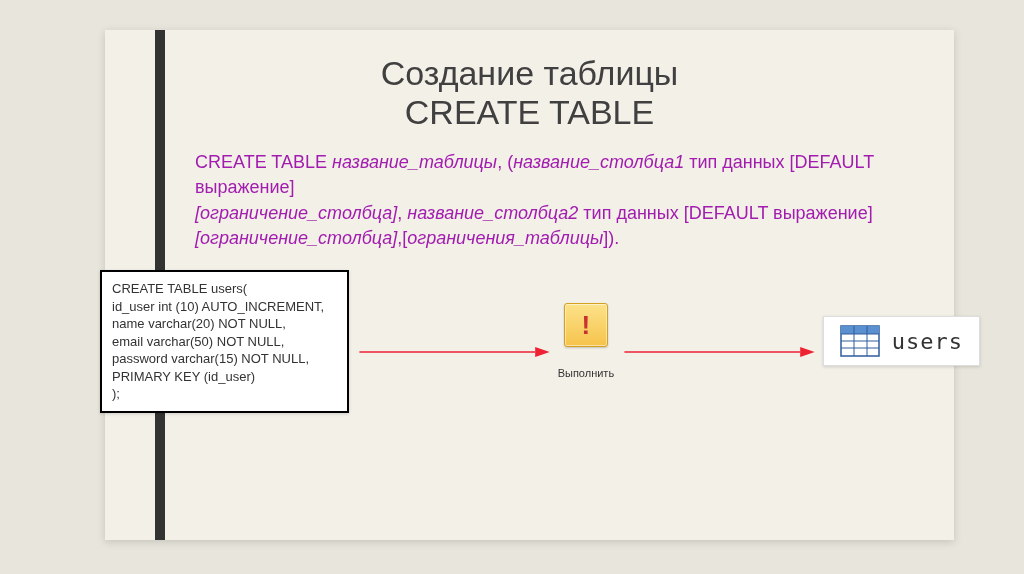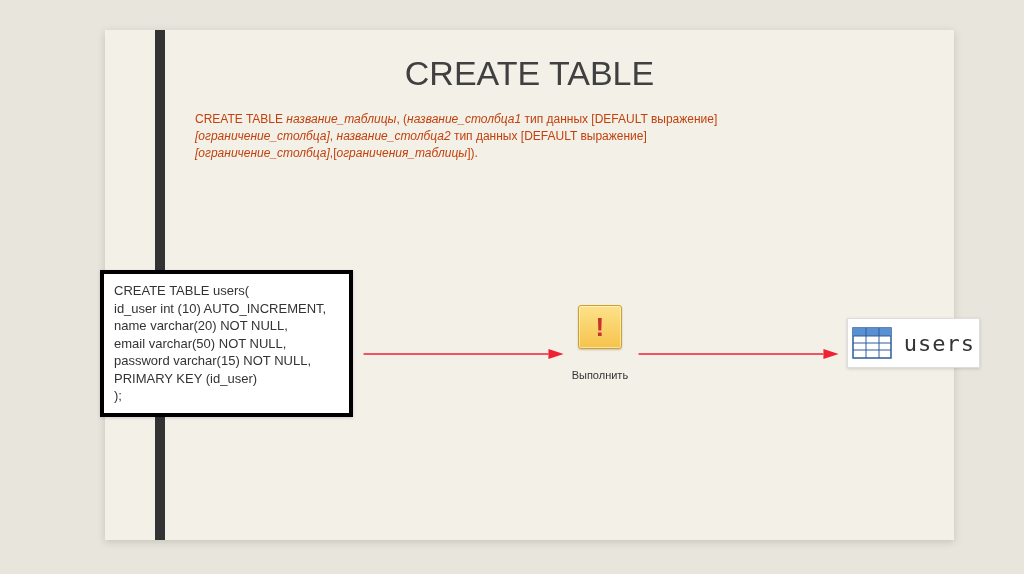--- a/index.html
+++ b/index.html
@@ -36,38 +36,38 @@
     font-weight: 400;
     line-height: 1.15;
   }
   .title-line2 {
     font-size: 34px;
     font-weight: 400;
     line-height: 1.15;
   }
   .syntax-block {
     margin: 18px 80px 0 90px;
-    font-size: 12px;
-    color: #c2410c;
+    font-size: 18px;
+    color: #a21caf;
     line-height: 1.4;
   }
   .italic-term {
     font-style: italic;
   }
   .diagram-row {
     position: absolute;
     left: 0;
     right: 0;
     top: 240px;
     display: flex;
     align-items: center;
   }
   .code-card {
     background: #fff;
-    border: 4px solid #000000;
+    border: 2px solid #000000;
     box-shadow: 0 1px 3px rgba(0,0,0,0.15);
     padding: 8px 10px;
     font-family: Arial, sans-serif;
     font-size: 13px;
     color: #333;
     line-height: 1.35;
     white-space: pre;
     margin-left: -5px;
     width: 225px;
   }
@@ -109,41 +109,42 @@
     margin-top: 20px;
   }
   .result-block {
     display: flex;
     align-items: center;
     gap: 12px;
     margin-right: -26px;
     background: #fff;
     border: 1px solid #ddd;
     box-shadow: 0 1px 3px rgba(0,0,0,0.15);
-    padding: 8px 4px;
+    padding: 8px 16px;
     text-align: right;
   }
   .table-icon {
     width: 40px;
     height: 32px;
   }
   .result-label {
     font-family: Consolas, monospace;
     font-size: 22px;
     letter-spacing: 1px;
     color: #333;
   }
 </style>
 </head>
 <body>
 
 <div class="slide">
   <div class="accent-bar"></div>
 
   <div class="title-block">
+    <div class="title-line1">Создание таблицы</div>
     <div class="title-line2">CREATE TABLE</div>
   </div>
 
   <div class="syntax-block">
     <span>CREATE TABLE </span><span class="italic-term">название_таблицы</span><span>, (</span><span class="italic-term">название_столбца1</span><span> тип данных [DEFAULT выражение] </span><br>
     <span class="italic-term">[ограничение_столбца]</span><span>, </span><span class="italic-term">название_столбца2</span><span> тип данных [DEFAULT выражение] </span><br>
     <span class="italic-term">[ограничение_столбца]</span><span>,[</span><span class="italic-term">ограничения_таблицы</span><span>]).</span>
   </div>
 
   <div class="diagram-row">

